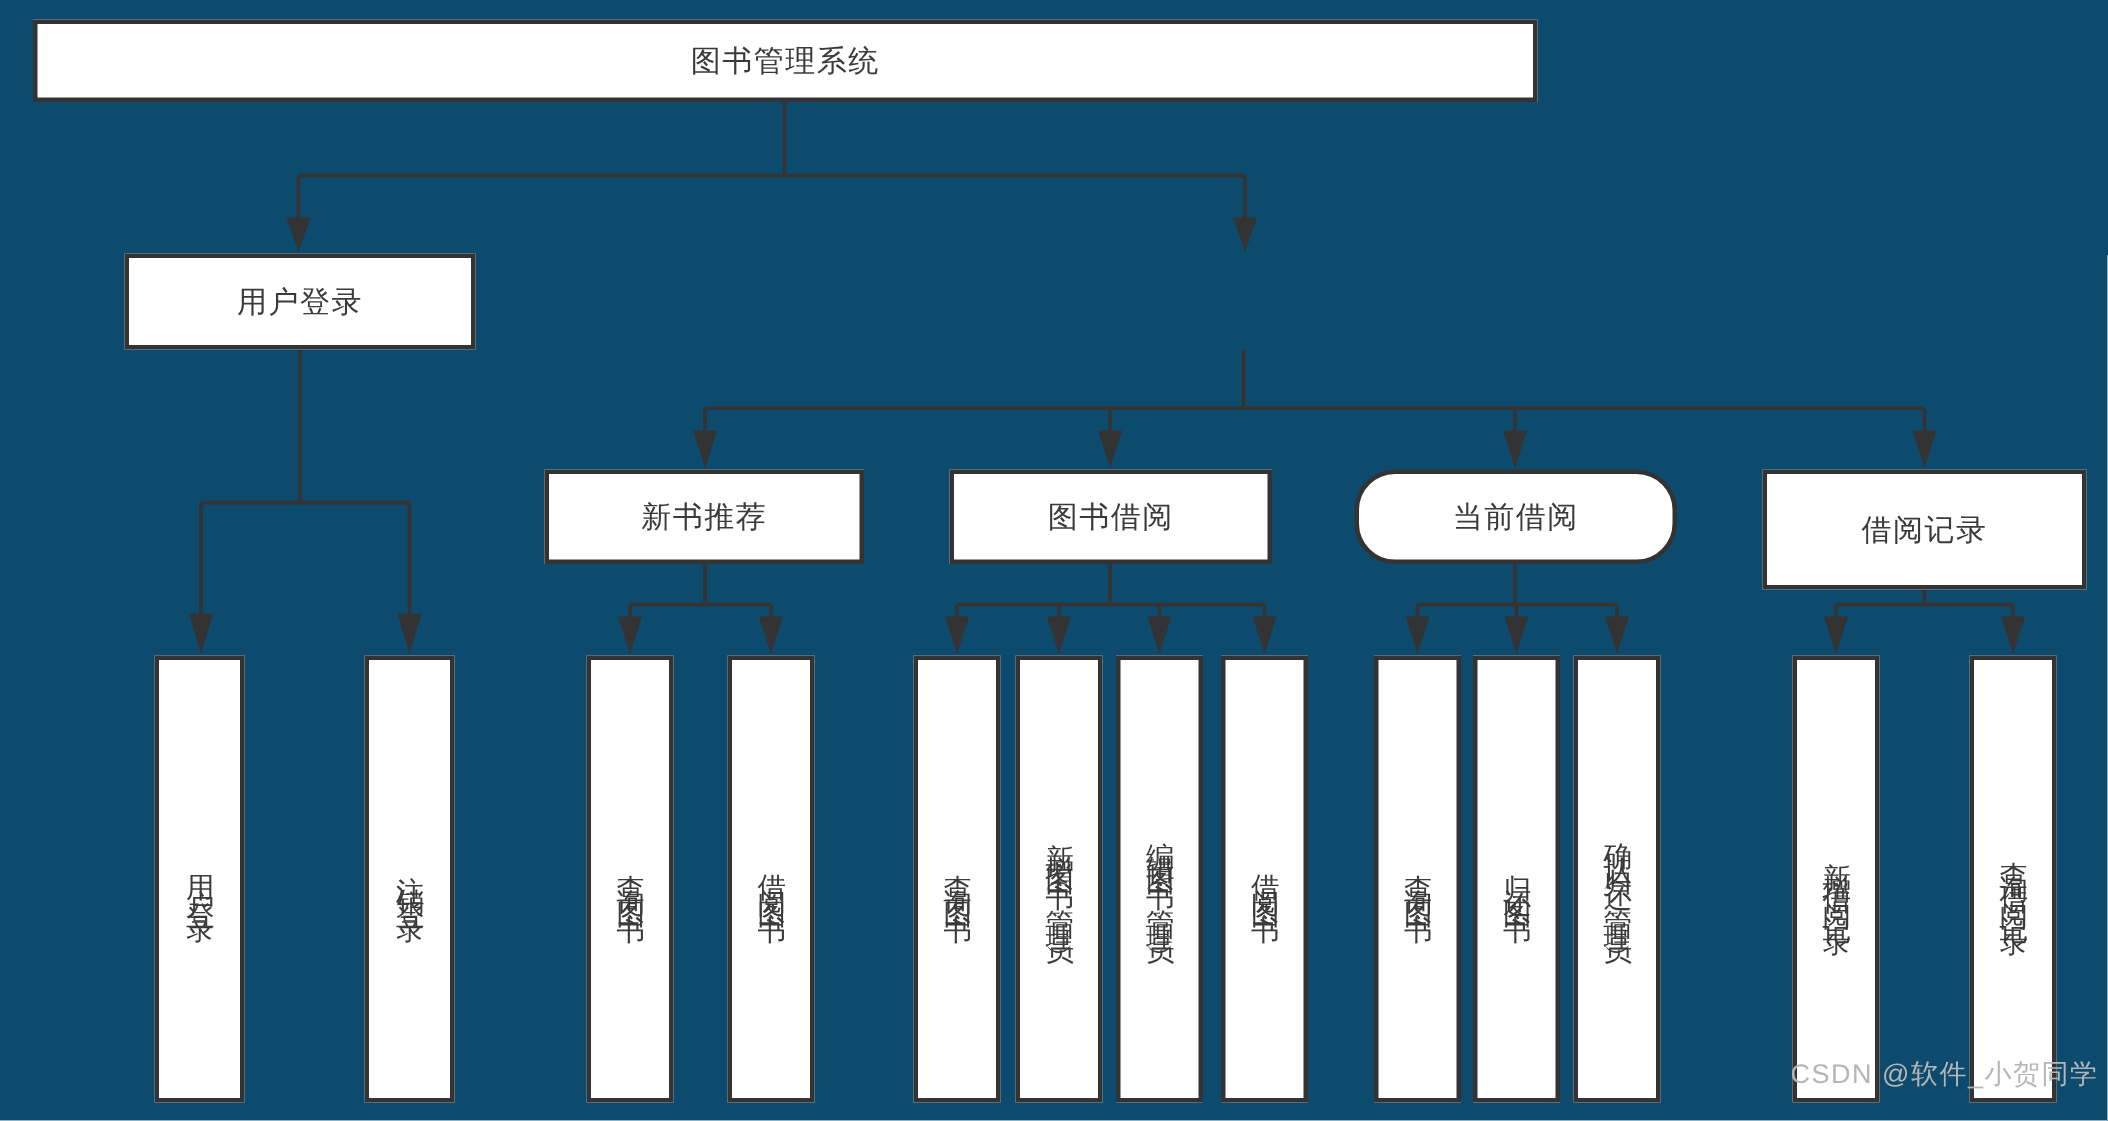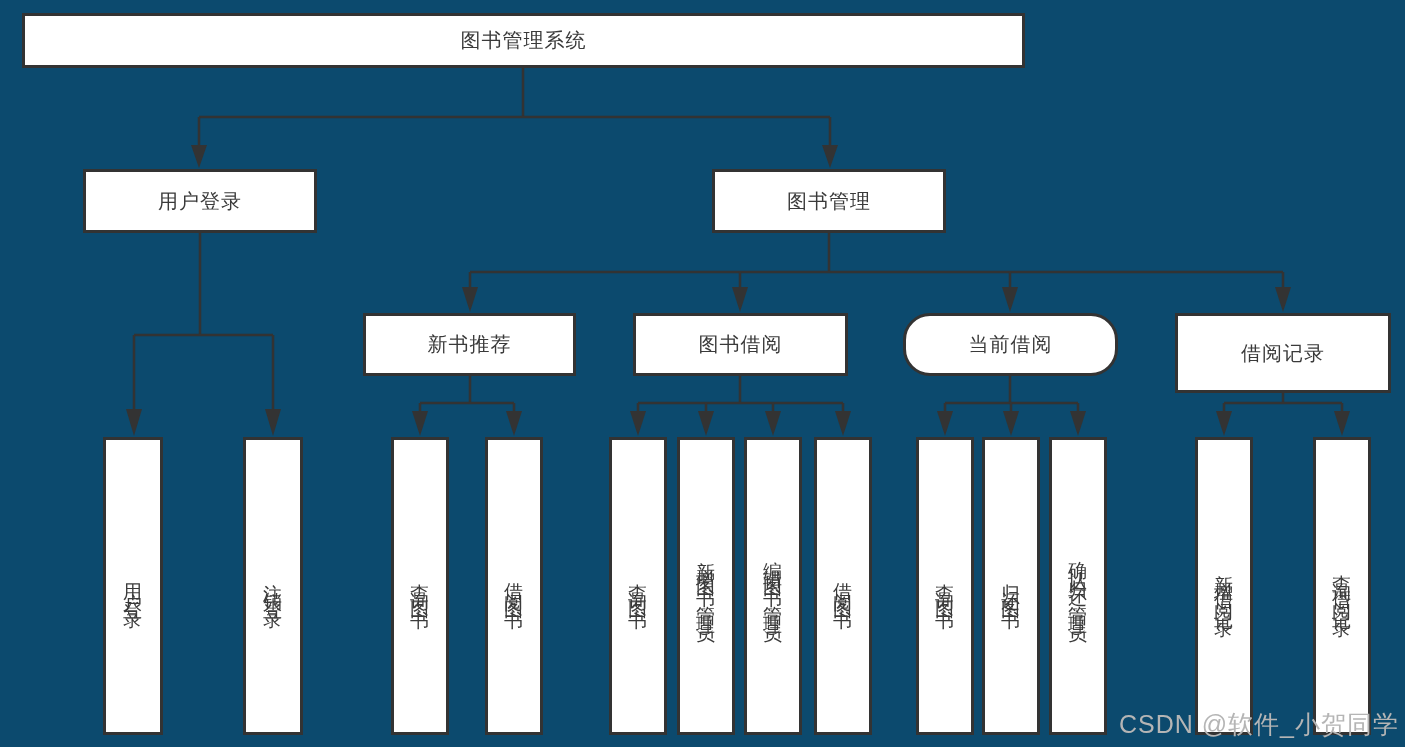--- a/index.html
+++ b/index.html
@@ -37,22 +37,22 @@
     text-orientation: mixed;
     font-size: 19px;
     letter-spacing: 9px;
     line-height: 1;
     top: 437px;
     height: 298px;
   }
   .watermark {
     position: absolute;
     right: 6px;
-    bottom: 6px;
-    font-size: 25px;
+    bottom: 19px;
+    font-size: 18px;
     color: #b5b5b5;
     letter-spacing: 1px;
     z-index: 5;
     white-space: nowrap;
   }
 </style>
 </head>
 <body>
 
 <div class="canvas">
@@ -133,21 +133,20 @@
       <polygon points="1003,411 1019,411 1011,436"></polygon>
       <polygon points="1070,411 1086,411 1078,436"></polygon>
       <polygon points="1216,411 1232,411 1224,436"></polygon>
       <polygon points="1334,411 1350,411 1342,436"></polygon>
     </g>
   </svg>
 
   <div class="node" style="left:22px; top:13px; width:1003px; height:55px;">图书管理系统</div>
 
   <div class="node" style="left:83px; top:169px; width:234px; height:64px;">用户登录</div>
-  <div class="node" style="left:712px; top:169px; width:234px; height:64px;">图书管理</div>
 
   <div class="node" style="left:363px; top:313px; width:213px; height:63px;">新书推荐</div>
   <div class="node" style="left:633px; top:313px; width:215px; height:63px;">图书借阅</div>
   <div class="node" style="left:903px; top:313px; width:215px; height:63px;border-radius:27px;">当前借阅</div>
   <div class="node" style="left:1175px; top:313px; width:216px; height:80px;">借阅记录</div>
 
   <div class="node leaf" style="left:103px; width:60px;">用户登录</div>
   <div class="node leaf" style="left:243px; width:60px;">注销登录</div>
 
   <div class="node leaf" style="left:391px; width:58px;">查询图书</div>

